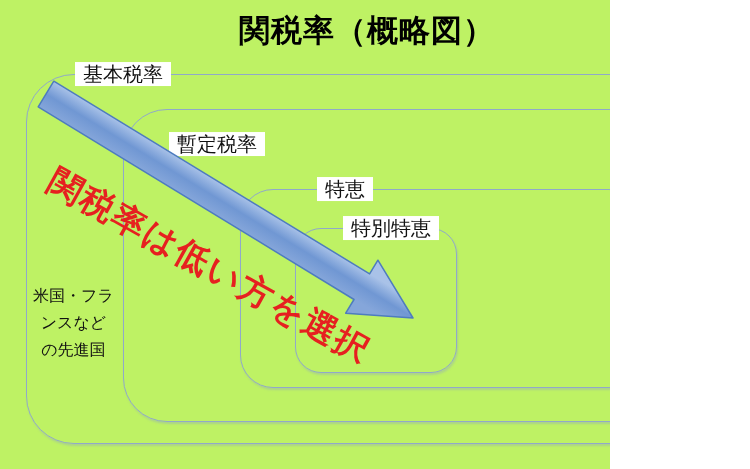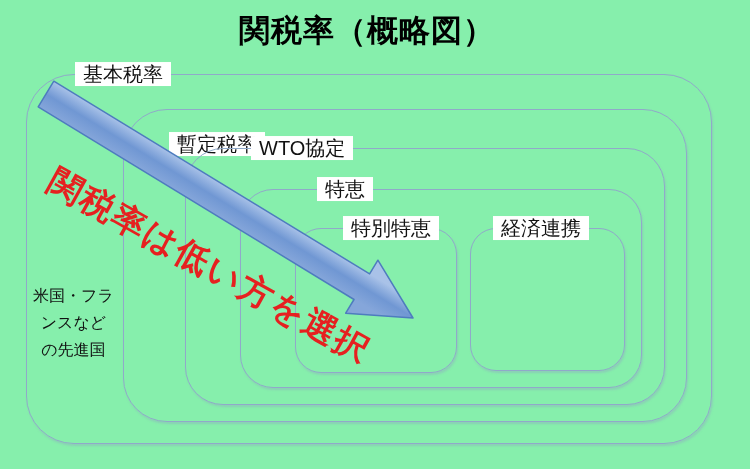--- a/index.html
+++ b/index.html
@@ -1,17 +1,17 @@
 <!DOCTYPE html>
 <html><head>
 <meta charset="utf-8">
 <style>
   html,body{margin:0;padding:0;background:#ffffff;}
   .stage{
-    position:relative;width:750px;height:469px;background:#86efac;
+    position:relative;width:610px;height:469px;background:#bef264;
     font-family:"Liberation Sans",sans-serif;overflow:hidden;
   }
   .title{
     position:absolute;top:12px;left:0;width:734px;text-align:center;
     font-size:31px;font-weight:600;color:#000;letter-spacing:1px;line-height:1.25;
   }
   .box{
     position:absolute;border:1.5px solid #90a9c9;border-radius:40px;
     box-shadow:1px 2px 2px rgba(145,165,195,0.40);
   }
@@ -51,31 +51,25 @@
 <div class="stage">
 
   <div class="title">関税率（概略図）</div>
 
   <div class="box" id="box1">
     <span class="box-label">基本税率</span>
   </div>
   <div class="box" id="box2">
     <span class="box-label">暫定税率</span>
   </div>
-  <div class="box" id="box3">
-    <span class="box-label">WTO協定</span>
-  </div>
   <div class="box" id="box5">
     <span class="box-label">特別特恵</span>
   </div>
   <div class="box" id="box4">
     <span class="box-label">特恵</span>
-  </div>
-  <div class="box" id="box6">
-    <span class="box-label">経済連携</span>
   </div>
 
   <div class="note" id="note1">米国・フラ
 ンスなど
 の先進国</div>
 
   <svg class="arrow-layer" width="750" height="469" viewBox="0 0 750 469" xmlns="http://www.w3.org/2000/svg">
     <defs>
       <linearGradient id="arrowGrad" gradientUnits="userSpaceOnUse" x1="53.8" y1="81.2" x2="38.2" y2="106.8">
         <stop offset="0" stop-color="#a9c2e8"></stop>

